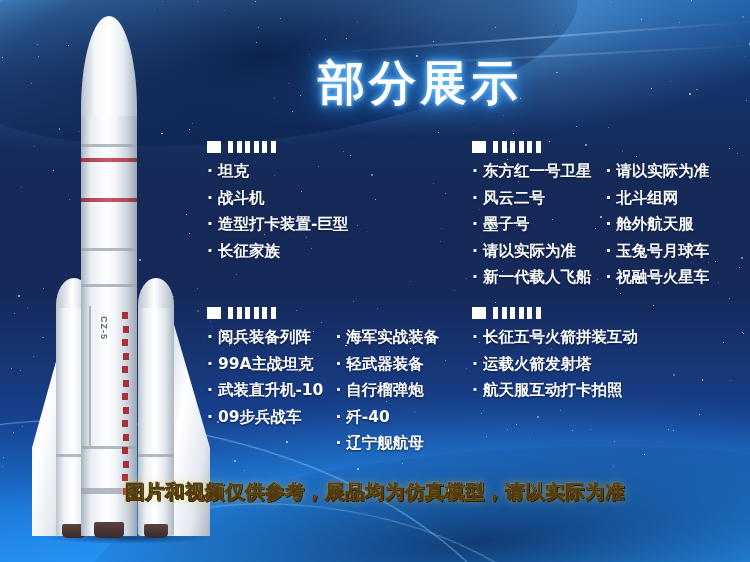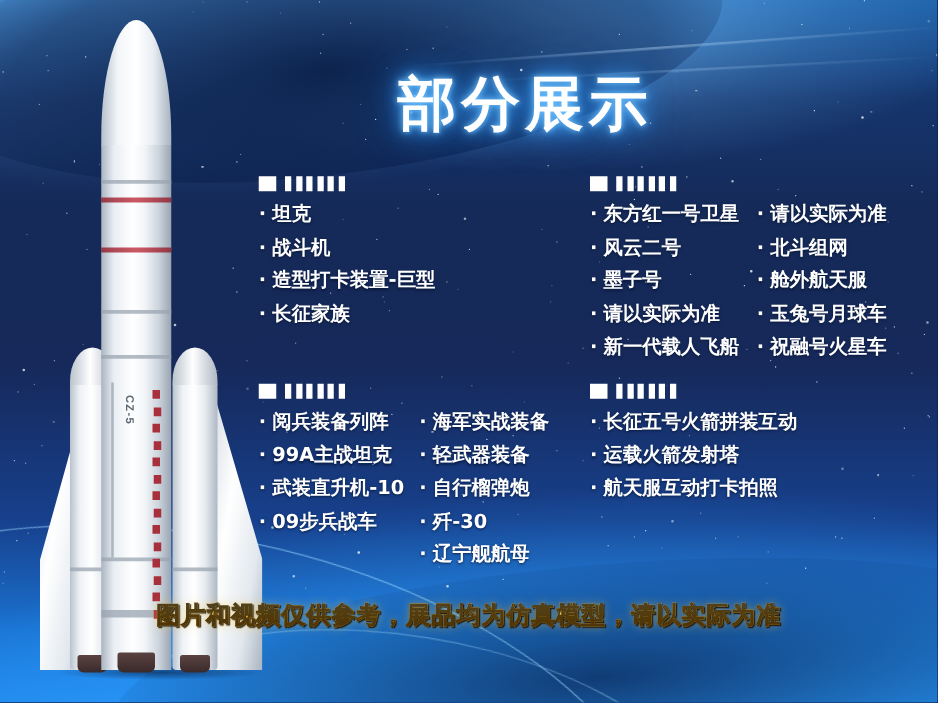--- a/index.html
+++ b/index.html
@@ -479,21 +479,21 @@
       <div class="col c1">
         <div class="li">阅兵装备列阵</div>
         <div class="li">99A主战坦克</div>
         <div class="li">武装直升机-10</div>
         <div class="li">09步兵战车</div>
       </div>
       <div class="col c2">
         <div class="li">海军实战装备</div>
         <div class="li">轻武器装备</div>
         <div class="li">自行榴弹炮</div>
-        <div class="li">歼-30</div>
+        <div class="li">歼-40</div>
         <div class="li">辽宁舰航母</div>
       </div>
     </div>
   </div>
 
   <div class="block b4">
     <div class="bhead">
       <span class="sq"></span>
       <span class="bars">
         <i></i>

